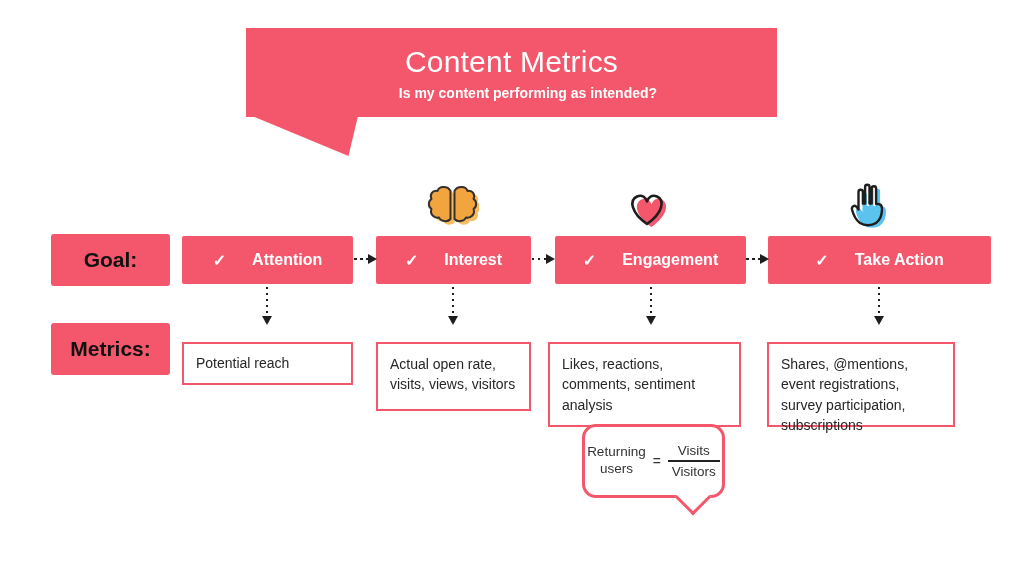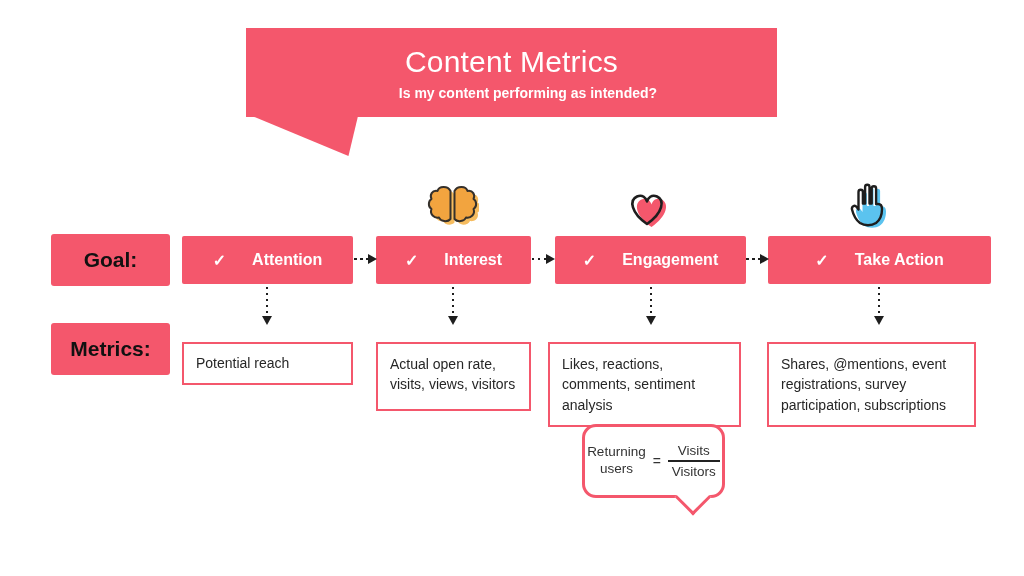--- a/index.html
+++ b/index.html
@@ -153,21 +153,21 @@
 
   <div class="metric-box single" style="left:182px;width:171px;height:43px;">
     <span>Potential reach</span>
   </div>
   <div class="metric-box" style="left:376px;width:155px;height:69px;">
     <span>Actual open rate, visits, views, visitors</span>
   </div>
   <div class="metric-box" style="left:548px;width:193px;height:85px;">
     <span>Likes, reactions, comments, sentiment analysis</span>
   </div>
-  <div class="metric-box" style="left:767px;width:209px;height:85px;">
+  <div class="metric-box" style="left:767px;width:188px;height:85px;">
     <span>Shares, @mentions, event registrations, survey participation, subscriptions</span>
   </div>
 
   <div class="callout">
     <div class="callout-tail"></div>
     <div class="callout-inner">
       <div class="stack">
         <span>Returning</span>
         <span>users</span>
       </div>

